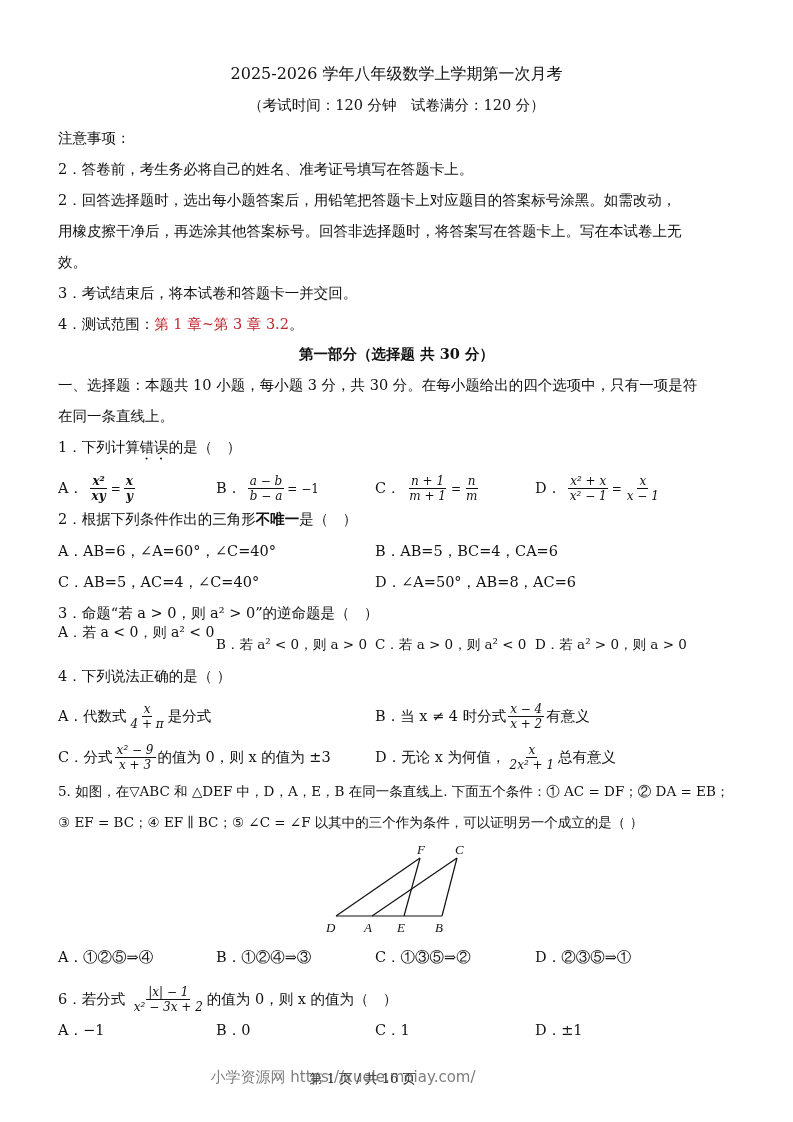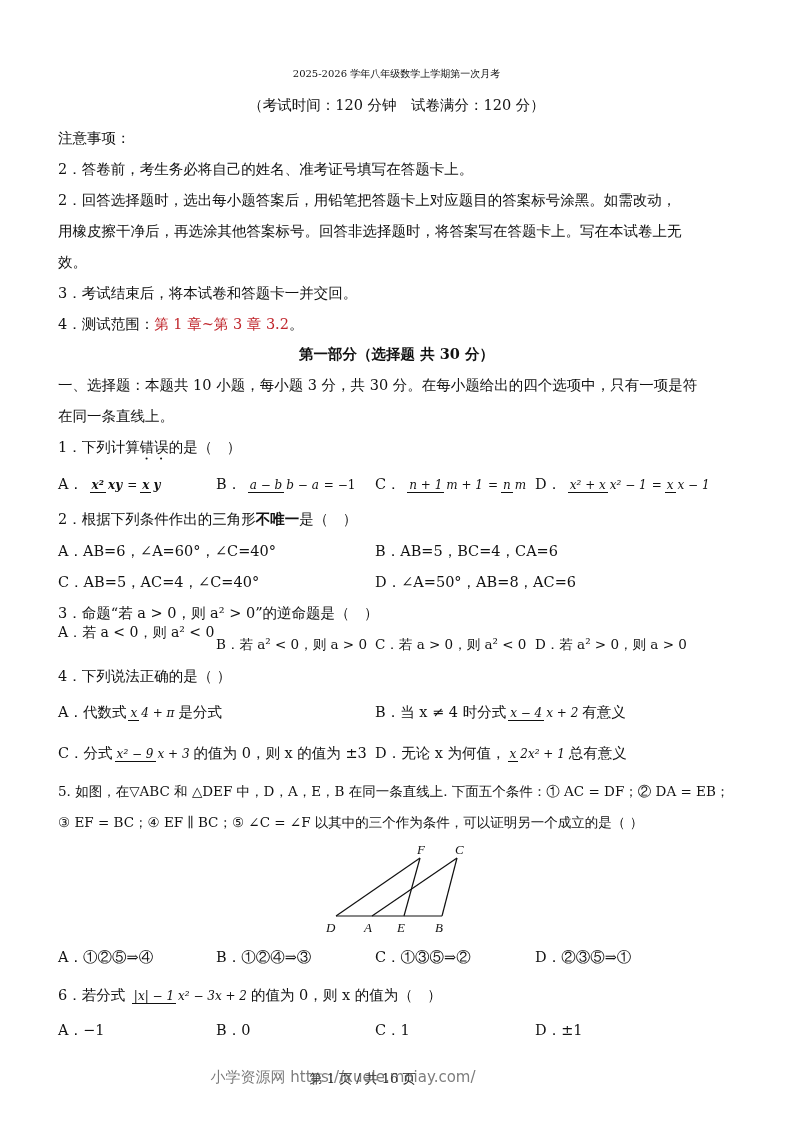--- a/index.html
+++ b/index.html
@@ -3,26 +3,26 @@
 <meta charset="utf-8">
 <style>
   html, body { margin: 0; padding: 0; background: #ffffff; }
   body {
     width: 793px; height: 1122px; position: relative; overflow: hidden;
     font-family: "DejaVu Serif", "Liberation Serif", serif;
     color: #111111; font-size: 14.5px;
   }
   .line { position: absolute; left: 58px; white-space: nowrap; line-height: 20px; }
   .center { position: absolute; left: 0; width: 793px; text-align: center; white-space: nowrap; line-height: 20px; }
-  .title { top: 64px; font-size: 10px; }
+  .title { top: 64px; font-size: 16px; }
   .subtitle { top: 95px; font-size: 14.5px; }
   .section { top: 344px; font-weight: bold; font-size: 14.5px; }
   .red { color: #c0272d; }
   .opt { position: absolute; white-space: nowrap; line-height: 20px; }
-  .frac { display: inline-flex; flex-direction: row; align-items: center; vertical-align: middle; font-style: italic; font-size: 12px; line-height: 14px; margin: 0 2px; }
+  .frac { display: inline-flex; flex-direction: column; align-items: center; vertical-align: middle; font-style: italic; font-size: 12px; line-height: 14px; margin: 0 2px; }
   .frac .num { padding: 0 2px; border-bottom: 1px solid #111; }
   .frac .den { padding: 0 2px; }
   .eq { font-size: 12px; margin: 0 1px; }
   .figure { position: absolute; left: 320px; top: 838px; }
   .footer { position: absolute; top: 1070px; left: 0; width: 725px; text-align: center; font-size: 13px; color: #222; }
   .watermark { position: absolute; top: 1068px; left: 0; width: 686px; text-align: center; font-family: "DejaVu Sans", sans-serif; font-size: 15px; color: rgba(80,80,80,0.75); }
   .dot-emph { text-emphasis: dot; -webkit-text-emphasis: dot; text-emphasis-position: under; -webkit-text-emphasis-position: under; }
   .bold-cjk { font-family: Liberation Sans, sans-serif; font-weight: bold; }
 </style>
 </head>

